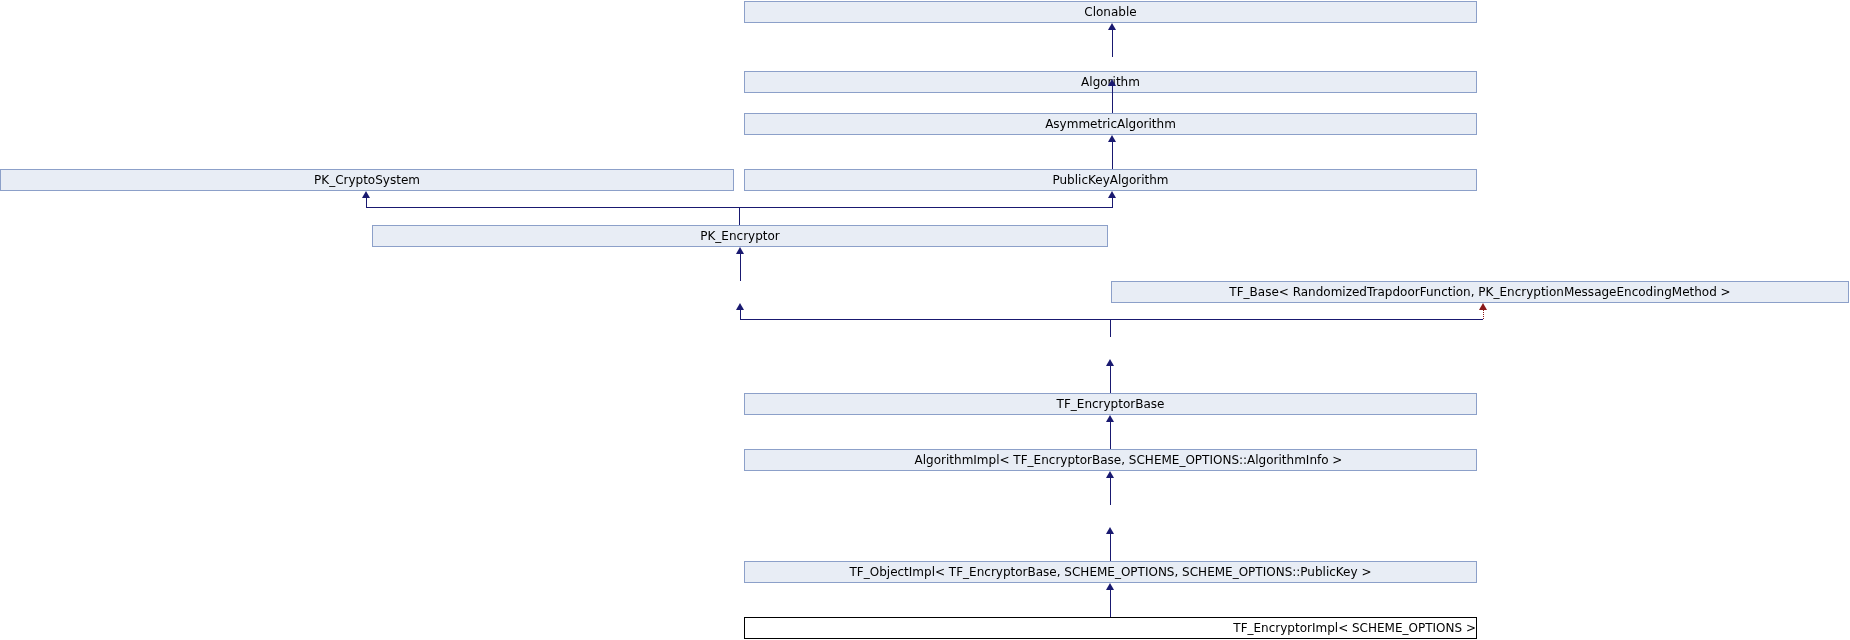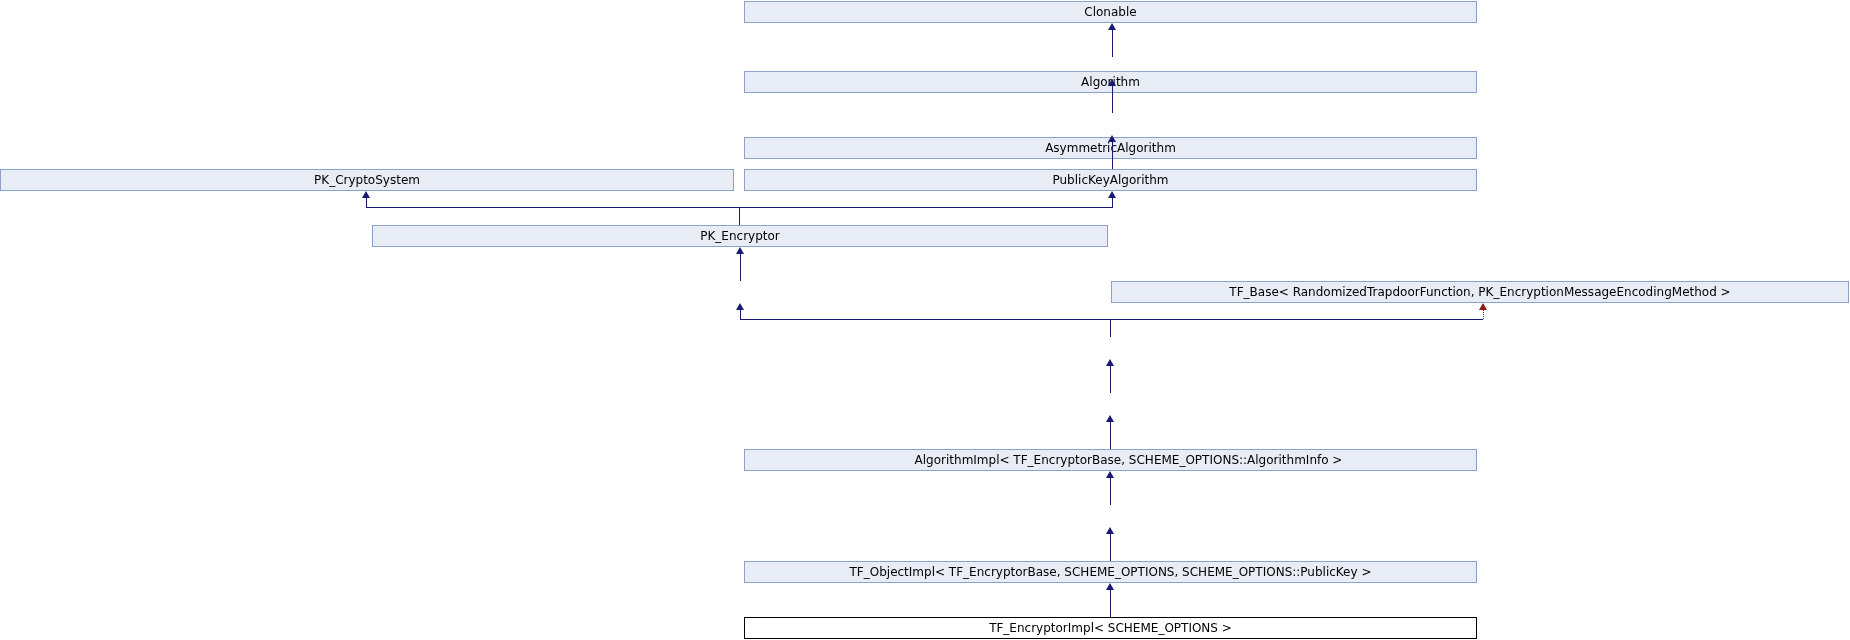--- a/index.html
+++ b/index.html
@@ -46,42 +46,45 @@
 </head>
 <body>
 
 <div id="stage">
     <div class="node" style="left: 744px; top: 1px; width: 733px;">
       <span>Clonable</span>
     </div>
     <div class="node" style="left: 744px; top: 57px; width: 733px; margin-top: 14px;">
       <span>Algorithm</span>
     </div>
-    <div class="node" style="left: 744px; top: 113px; width: 733px; margin-top: 24px;">
+    <div class="node" style="left: 744px; top: 113px; width: 733px;">
       <span>AsymmetricAlgorithm</span>
     </div>
     <div class="node" style="left: 0px; top: 169px; width: 734px;">
       <span>PK_CryptoSystem</span>
     </div>
     <div class="node" style="left: 744px; top: 169px; width: 733px;">
       <span>PublicKeyAlgorithm</span>
     </div>
     <div class="node" style="left: 372px; top: 225px; width: 736px;">
       <span>PK_Encryptor</span>
     </div>
     <div class="node" style="left: 1111px; top: 281px; width: 738px;">
       <span>TF_Base&lt; RandomizedTrapdoorFunction, PK_EncryptionMessageEncodingMethod &gt;</span>
     </div>
+    <div class="node" style="left: 744px; top: 393px; width: 733px;">
+      <span>TF_EncryptorBase</span>
+    </div>
     <div class="node" style="left: 744px; top: 449px; width: 733px; padding-left: 36px;">
       <span>AlgorithmImpl&lt; TF_EncryptorBase, SCHEME_OPTIONS::AlgorithmInfo &gt;</span>
     </div>
     <div class="node" style="left: 744px; top: 561px; width: 733px; text-align: right;">
       <span>TF_ObjectImpl&lt; TF_EncryptorBase, SCHEME_OPTIONS, SCHEME_OPTIONS::PublicKey &gt;</span>
     </div>
-    <div class="node focus" style="left: 744px; top: 617px; width: 733px;">
+    <div class="node focus" style="left: 744px; top: 617px; width: 733px; justify-content: flex-end;">
       <span>TF_EncryptorImpl&lt; SCHEME_OPTIONS &gt;</span>
     </div>
     <div class="edge-line v" style="left: 1112px; top: 30px; height: 27px; border-left: 1px solid rgb(25, 25, 112);"></div>
     <div class="edge-line v" style="left: 1112px; top: 86px; height: 27px; border-left: 1px solid rgb(25, 25, 112);"></div>
     <div class="edge-line v" style="left: 1112px; top: 142px; height: 27px; border-left: 1px solid rgb(25, 25, 112);"></div>
     <div class="edge-line v" style="left: 366px; top: 198px; height: 10px; border-left: 1px solid rgb(25, 25, 112);"></div>
     <div class="edge-line v" style="left: 1112px; top: 198px; height: 10px; border-left: 1px solid rgb(25, 25, 112);"></div>
     <div class="edge-line h" style="left: 366px; top: 207px; width: 746px; border-top: 1px solid rgb(25, 25, 112);"></div>
     <div class="edge-line v" style="left: 739px; top: 207px; height: 18px; border-left: 1px solid rgb(25, 25, 112);"></div>
     <div class="edge-line v" style="left: 740px; top: 254px; height: 27px; border-left: 1px solid rgb(25, 25, 112);"></div>

